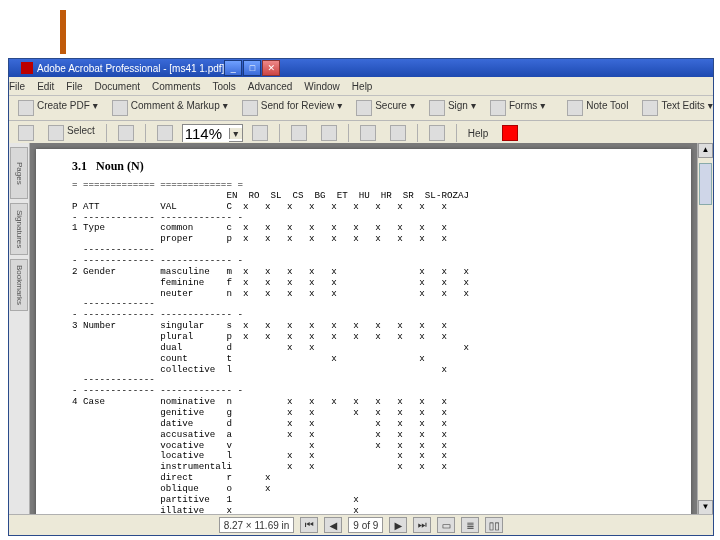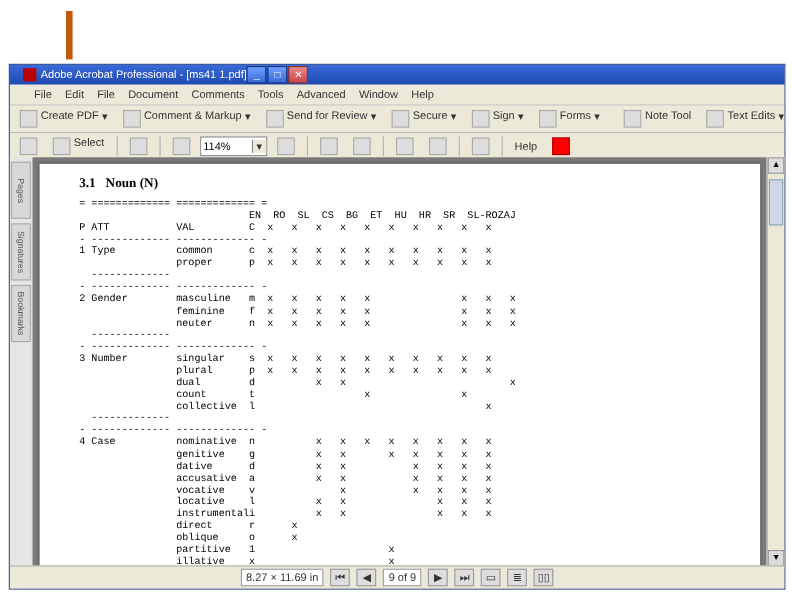--- a/index.html
+++ b/index.html
@@ -6,28 +6,28 @@
   .slide-header { display: flex; align-items: flex-start; padding: 4px 0 2px 60px; flex-direction: column; }
   .slide-bar { width: 6px; height: 44px; background: #c05a0a; margin-right: 14px; margin-top: 6px; }
   .slide-title { font-size: 34px; font-weight: bold; color: #003366; }
   .acro-window { position: absolute; left: 8px; top: 58px; width: 704px; height: 476px; border: 1px solid #2a4a8a; background: #ece9d8; box-shadow: 0 0 0 1px #8aa0c8 inset; font-size: 10px; }
   .titlebar { height: 18px; background: linear-gradient(#3a6ad8, #1d49b0); color: #fff; display: flex; align-items: center; padding: 0 12px; }
   .titlebar-left { display: flex; align-items: center; gap: 4px; }
   .app-icon { width: 12px; height: 12px; background: #b00; display: inline-block; }
   .win-controls { display: flex; gap: 1px; }
   .win-btn { width: 16px; height: 14px; background: linear-gradient(#6fa0ff,#3a6ad8); border: 1px solid #1a3a80; display: flex; align-items: center; justify-content: center; font-size: 9px; color: #fff; }
   .win-btn.close { background: linear-gradient(#e88,#c44); border-color: #833; }
-  .menubar { height: 18px; background: #ece9d8; display: flex; align-items: center; gap: 12px; padding: 0 22px; color: #333; border-bottom: 1px solid #c0c0c0; font-size: 10px;}
+  .menubar { height: 18px; background: #ece9d8; display: flex; align-items: center; gap: 12px; padding: 0 0; color: #333; border-bottom: 1px solid #c0c0c0; font-size: 10px;}
   .menubar span { cursor: default; }
   .toolbar { height: 24px; background: #ece9d8; border-bottom: 1px solid #b8b8b8; display: flex; align-items: center; gap: 4px; padding: 0 4px; font-size: 10px; color: #333; overflow: hidden; white-space: nowrap;}
   .tb-btn { display: inline-flex; align-items: flex-start; gap: 3px; padding: 1px 4px; border: 1px solid transparent; }
   .tb-ico { width: 14px; height: 14px; display: inline-block; background: #ddd; border: 1px solid #aaa; }
   .tb-sep { width: 1px; height: 18px; background: #b0b0b0; margin: 0 2px; }
   .dropdown { display: inline-flex; align-items: center; border: 1px solid #888; background: #fff; height: 16px; font-size: 10px;}
-  .dropdown input { border: 0; width: 42px; font-size: 10px; padding: 0 2px; }
+  .dropdown input { border: 0; width: 42px; font-size: 15px; padding: 0 2px; }
   .dropdown .dd-arrow { width: 12px; text-align: center; background: #ece9d8; border-left: 1px solid #888; }
   .content-area { position: absolute; left: 0; top: 84px; right: 0; bottom: 20px; display: flex; }
   .side-tabs { width: 20px; background: #e6e6e6; border-right: 1px solid #b0b0b0; display: flex; flex-direction: column; align-items: center; padding-top: 4px; gap: 4px;}
   .side-tab { width: 16px; height: 50px; background: #d8d8d8; border: 1px solid #aaa; writing-mode: vertical-rl; font-size: 8px; display: flex; align-items: center; justify-content: center; color: #555;}
   .page { flex: 1; background: #7a7a7a; display: flex; justify-content: center; align-items: flex-start; overflow: hidden; position: relative;}
   .paper { width: 640px; background: #fff; margin: 6px; box-shadow: 0 0 4px rgba(0,0,0,0.4); padding: 10px 24px 10px 36px; font-family: 'Courier New', monospace; color: #000; font-size: 10px; line-height: 1.25; position: relative; }
   .doc-header { font-style: italic; font-family: 'Times New Roman', serif; font-size: 10.5px; margin-bottom: 8px; display: flex; justify-content: space-between;}
   .sec-head { font-family: 'Times New Roman', serif; font-weight: bold; font-size: 12px; margin: 0 0 6px 0;}
   pre.tbl { margin: 0; font-family: 'Courier New', monospace; font-size: 9.2px; line-height: 1.18; white-space: pre; }
   .scrollbar-v { width: 15px; background: #ece9d8; border-left: 1px solid #b0b0b0; position: relative;}

